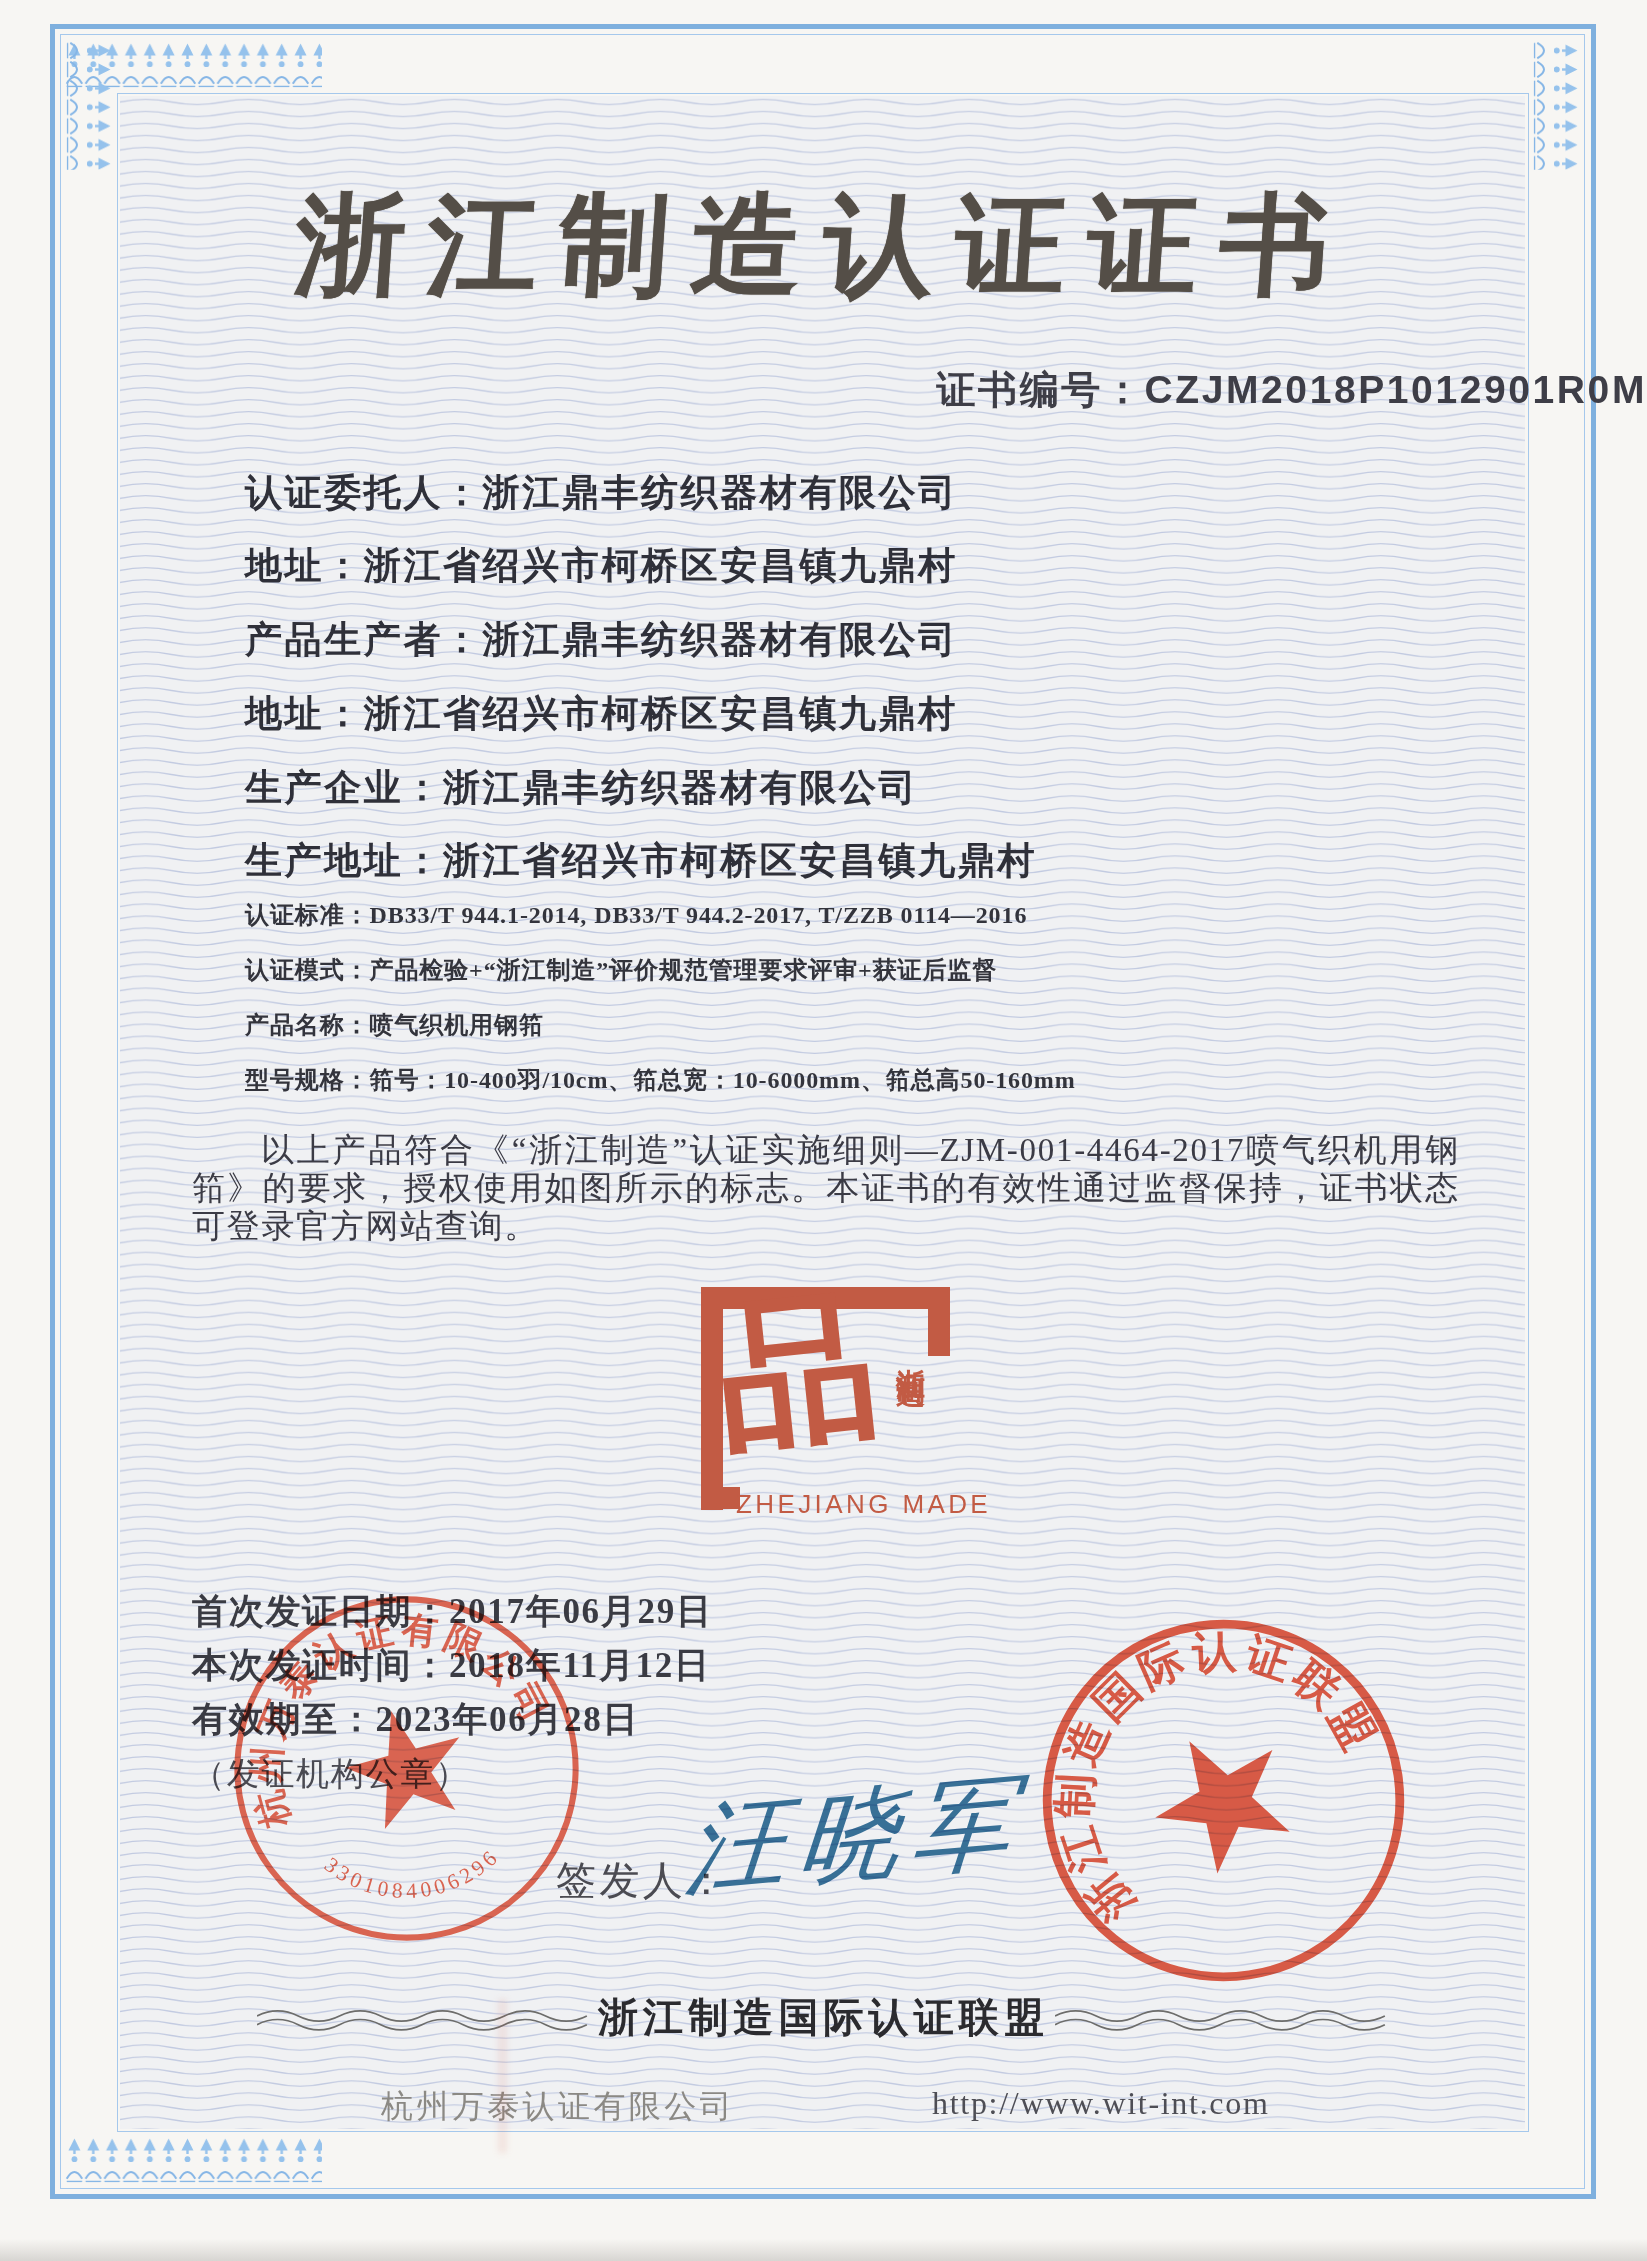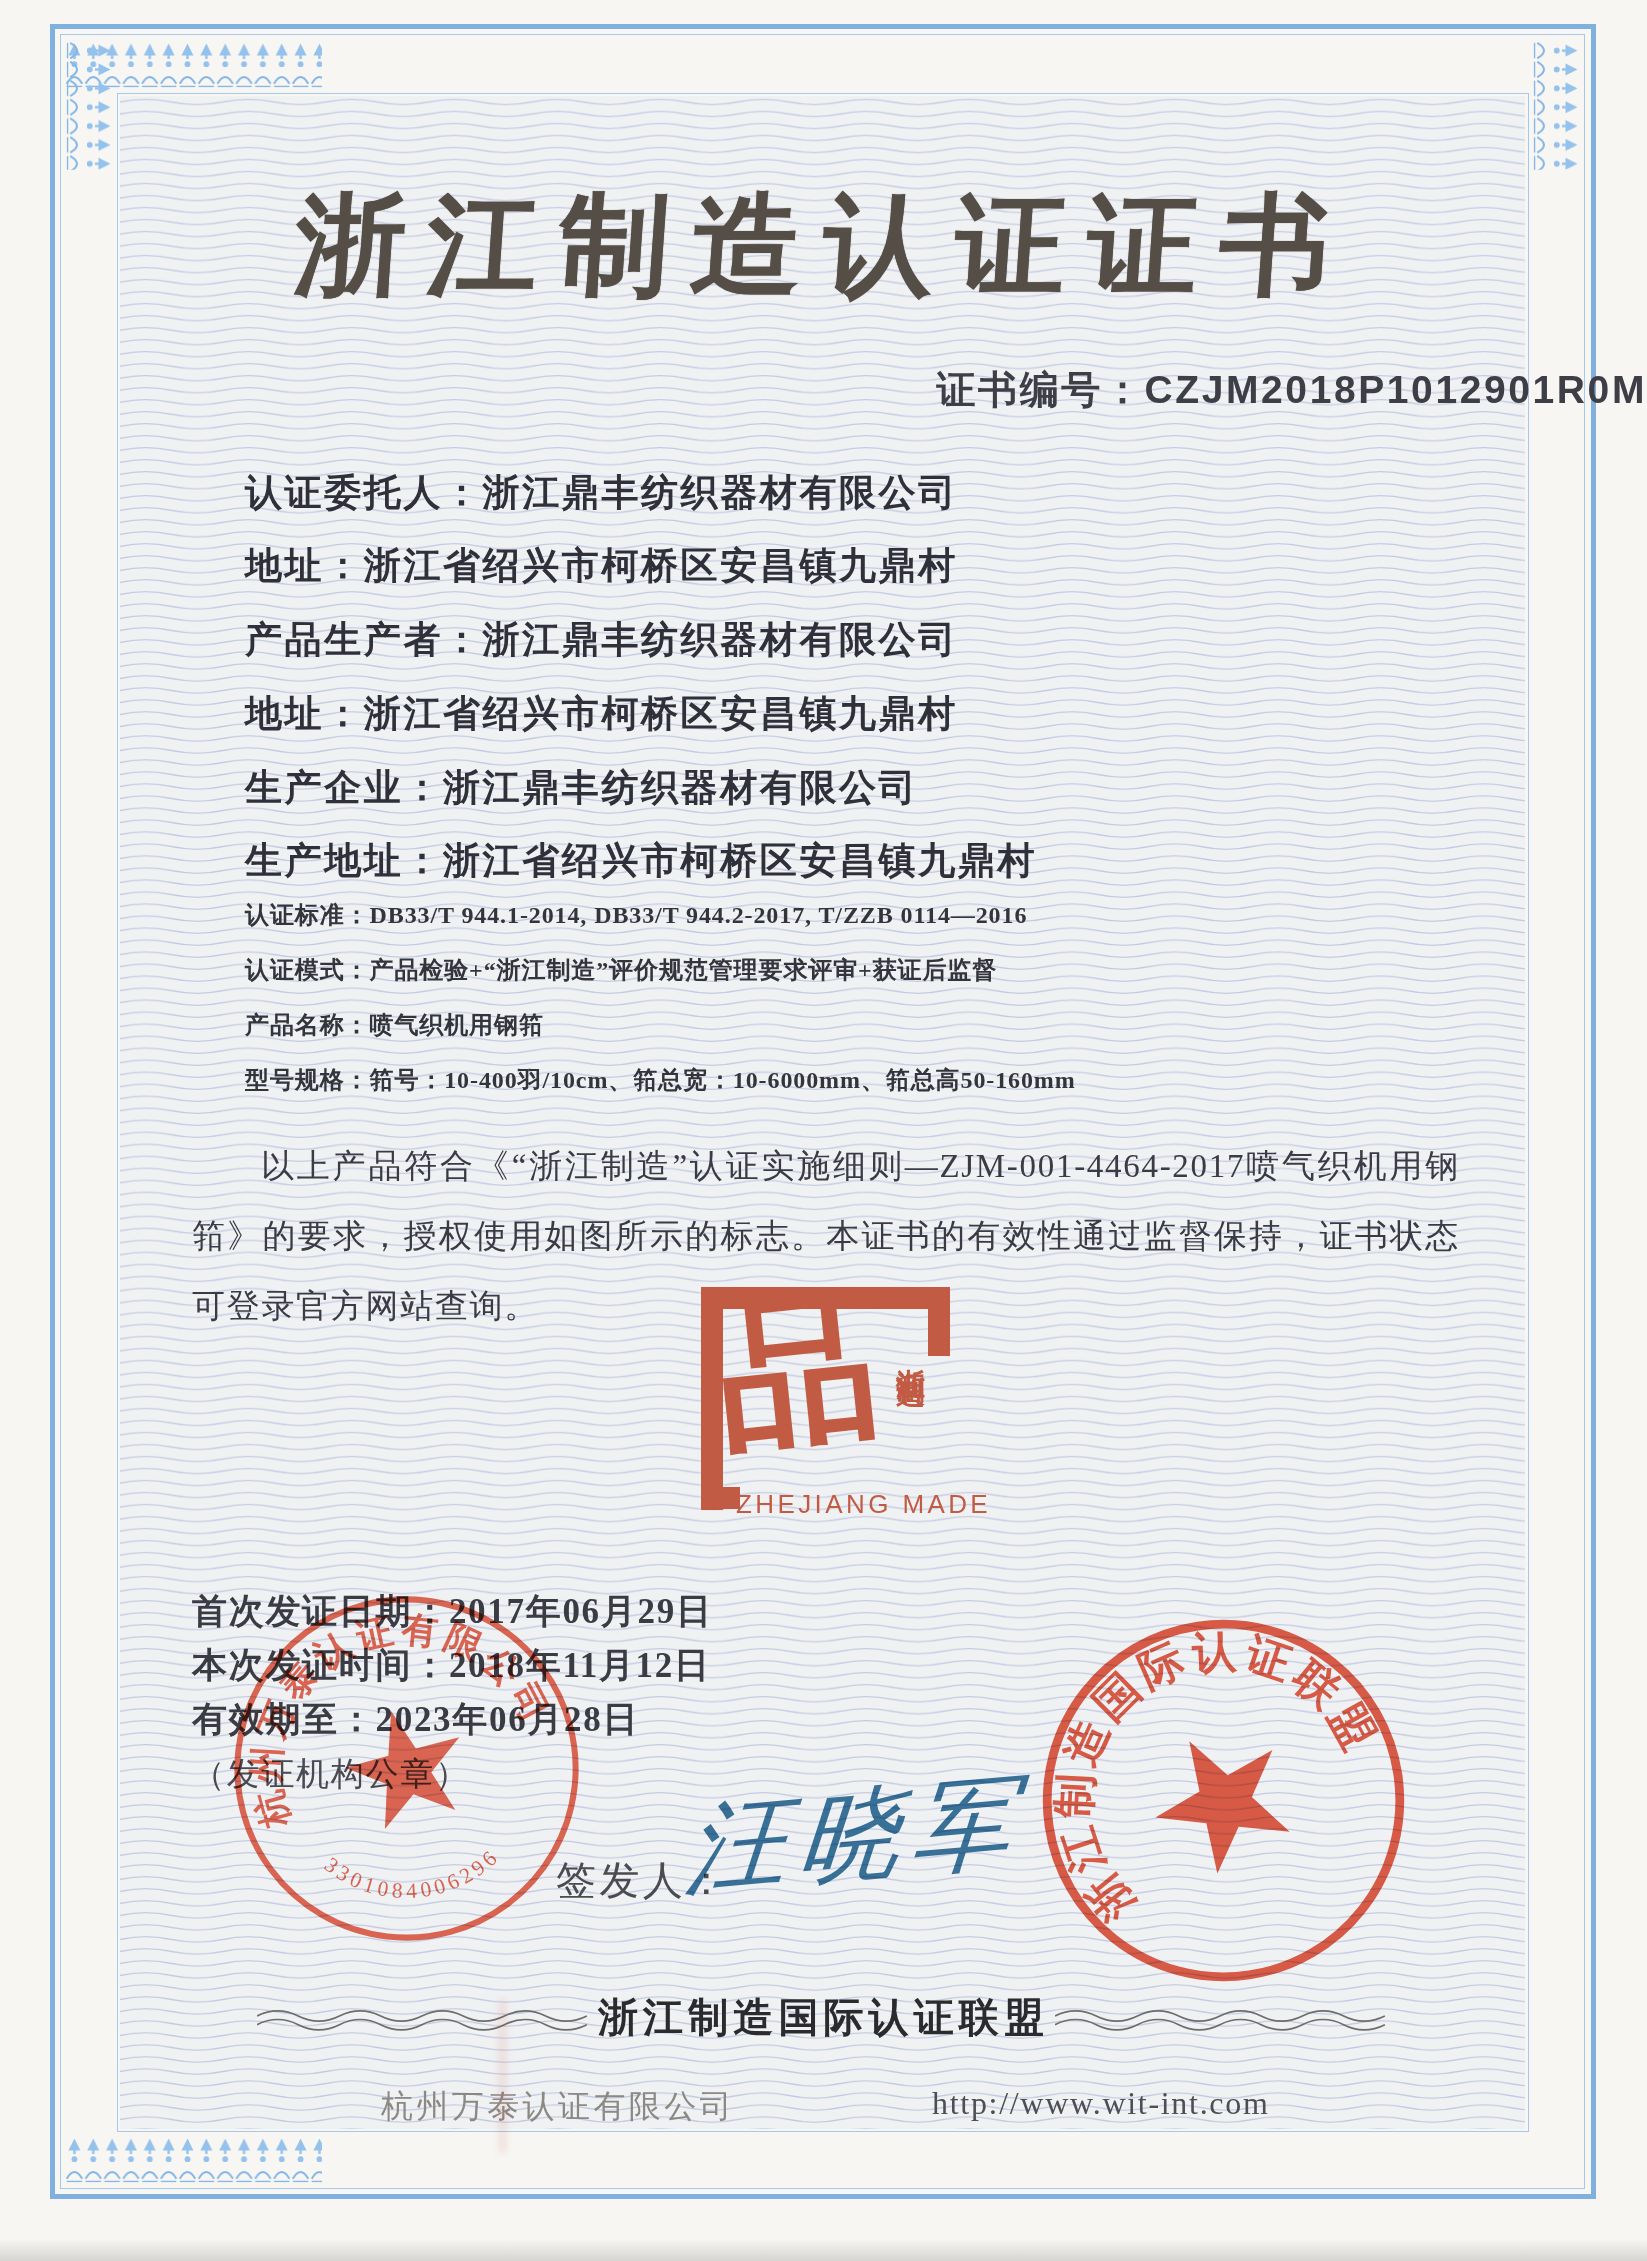--- a/index.html
+++ b/index.html
@@ -35,21 +35,21 @@
     left:0;width:1647px;top:363px;text-align:right;
     font-family:"Liberation Sans","DejaVu Sans",sans-serif;
     font-size:39px;font-weight:bold;letter-spacing:2.6px;color:#3e3e47;white-space:nowrap;
   }
   .party-line{left:245px;font-size:37px;font-weight:bold;color:#2f3039;
     letter-spacing:2.6px;white-space:nowrap;}
   .detail-line{left:245px;font-size:24px;font-weight:bold;color:#33343c;
     letter-spacing:0.9px;white-space:nowrap;}
   .statement{
     left:192px;top:1131px;width:1268px;
-    font-size:33px;line-height:70px;letter-spacing:1.7px;color:#3b3b45;
+    font-size:33px;line-height:38px;letter-spacing:1.7px;color:#3b3b45;
     text-indent:69px;text-align:justify;
   }
   .date-line{left:192px;font-size:35px;font-weight:bold;color:#3a3b43;
     letter-spacing:1.7px;white-space:nowrap;margin-top:16px;}
   .seal-note{left:192px;top:1752px;font-size:33px;color:#4a4a52;letter-spacing:1.7px;white-space:nowrap;}
   .signer-label{left:556px;top:1853px;font-size:40px;color:#4b4b52;letter-spacing:3.4px;white-space:nowrap;}
   .signature{
     left:686px;top:1769px;font-size:101px;color:#1f6391;
     font-style:italic;letter-spacing:12px;opacity:.88;mix-blend-mode:multiply;
     transform:rotate(-5deg) skewX(-10deg);white-space:nowrap;

